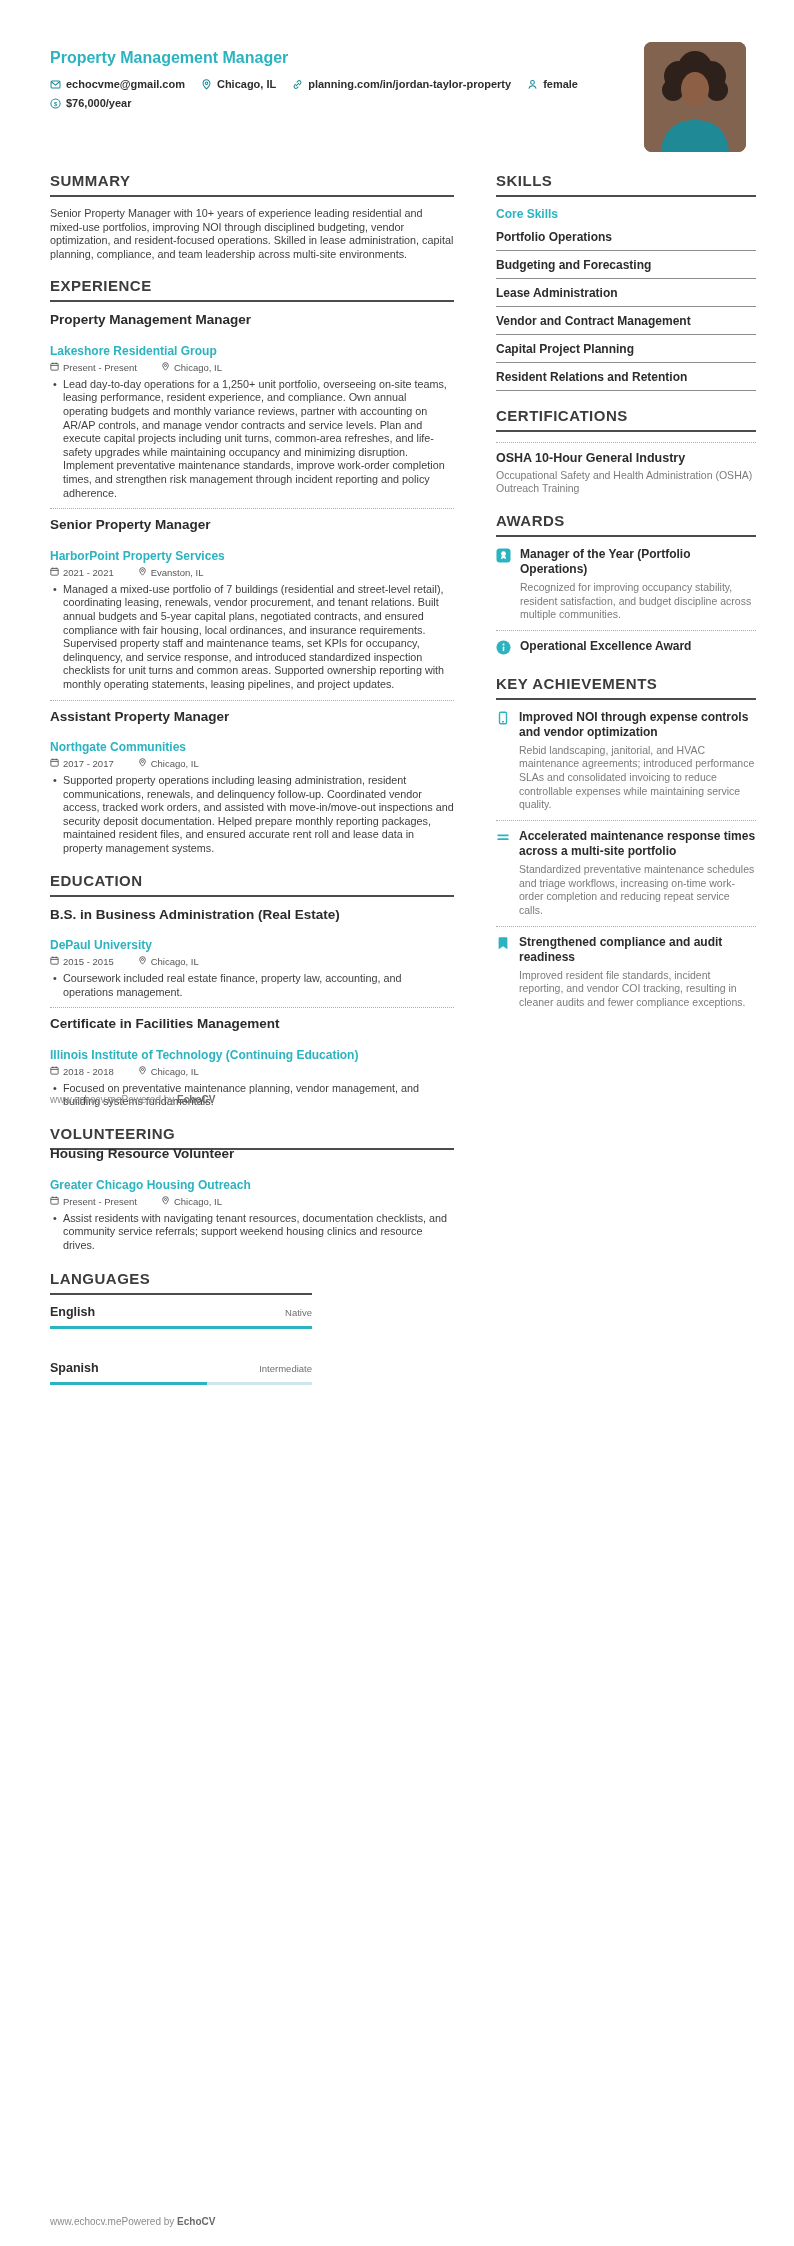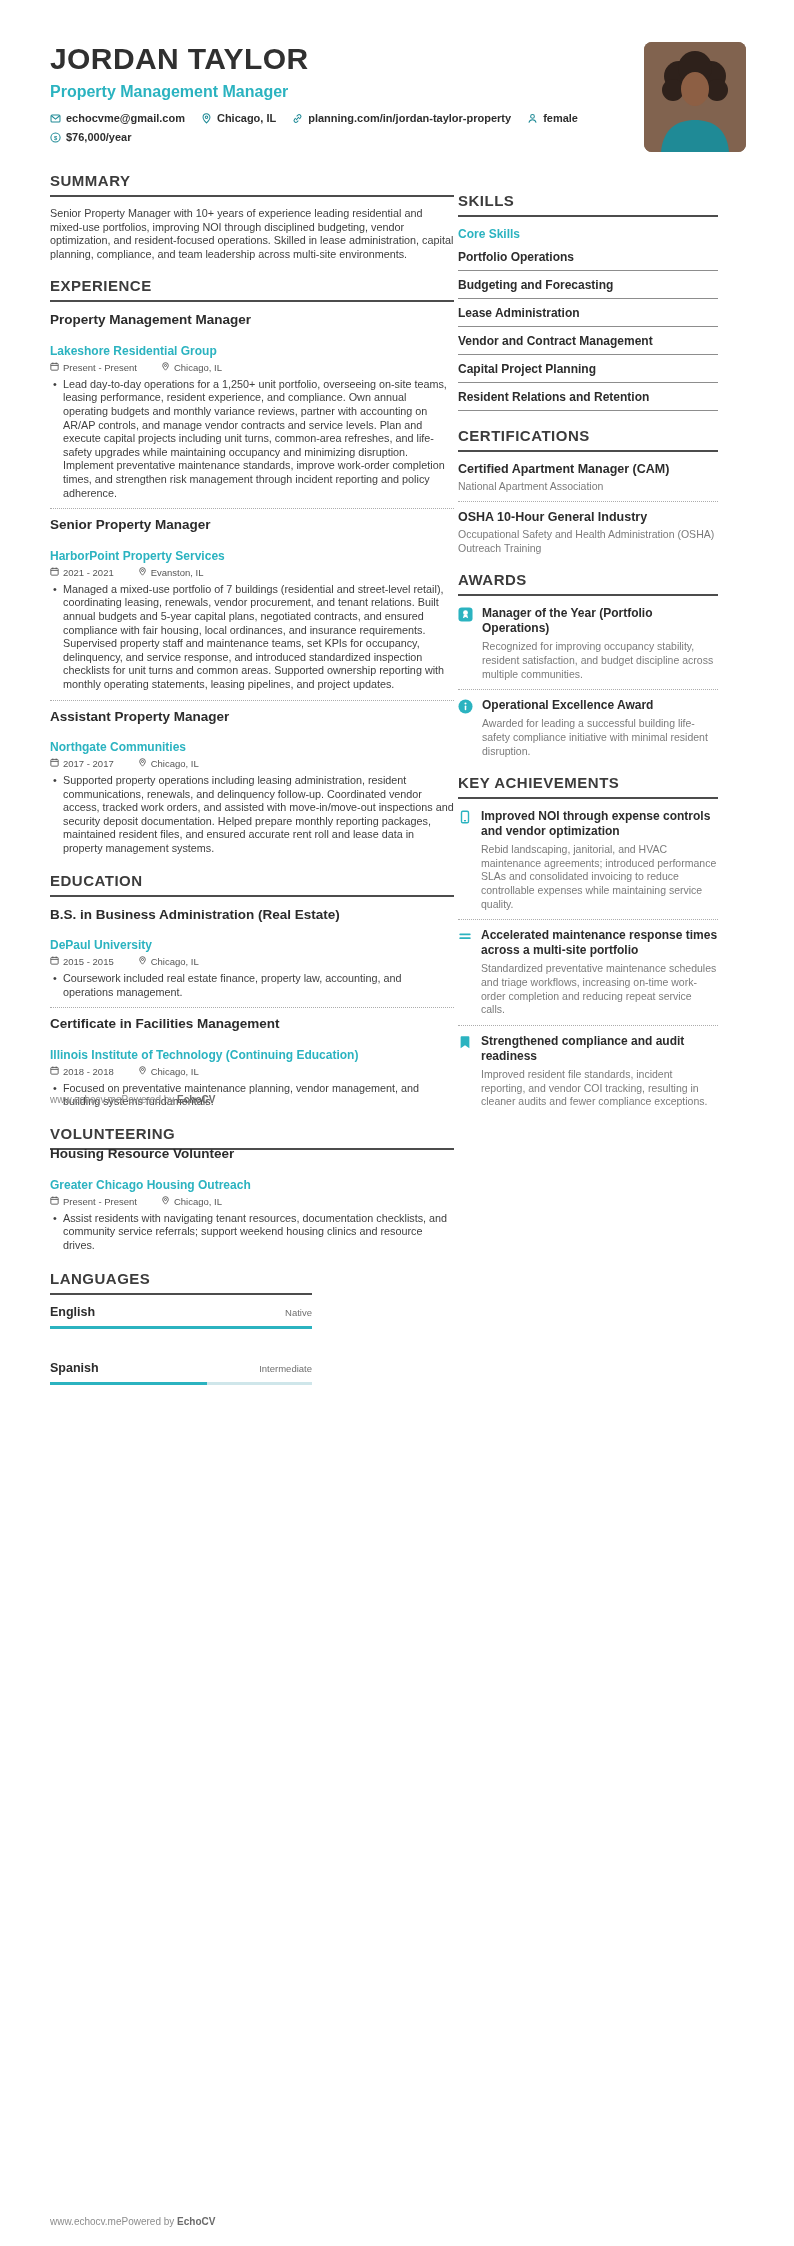--- a/index.html
+++ b/index.html
@@ -15,21 +15,21 @@
   .name{ font-size:30px; font-weight:700; color:#303030; letter-spacing:.4px; }
   .job-title{ font-size:16px; font-weight:700; color:#2bb3c0; margin-top:7px; }
   .contacts{ display:flex; flex-wrap:wrap; gap:7px 16px; margin-top:11px; }
   .contact{ display:flex; align-items:center; gap:5px; font-size:11px; font-weight:700; color:#2e2e2e; }
   .contact svg{ display:block; flex:0 0 auto; }
   .photo{ position:absolute; top:42px; right:48px; width:102px; height:110px;
           border-radius:8px; overflow:hidden; background:#8a6c57; }
   .photo svg{ display:block; }
   
   .col-left{ position:absolute; left:50px; top:172px; width:404px; }
-  .col-right{ position:absolute; left:458px; top:172px; width:260px;margin-top:20px; }
+  .col-right{ position:absolute; left:496px; top:172px; width:260px; }
   .col-left-p2{ position:absolute; left:50px; top:1146px; width:404px; }
   .section{ margin-bottom:16px; }
   .sec-head{ font-size:15px; font-weight:700; color:#3c3c3c; letter-spacing:.5px;
              padding-bottom:6px; border-bottom:2px solid #4c4c4c; margin-bottom:10px; }
   .body-text{ font-size:10.8px; line-height:1.26; color:#3e3e3e; margin:0; }
   
   .entry{ margin-bottom:2px; }
   .entry-title{ font-size:13.5px; font-weight:700; color:#2c2c2c; line-height:1.15; }
   .entry-company{ font-size:12px; font-weight:700; color:#2bb3c0; margin-top:16px; }
   .entry-meta{ display:flex; gap:24px; align-items:center; margin-top:4px; font-size:9.5px; color:#565656; }
@@ -61,21 +61,20 @@
   .pf1{ top:1094px; }
   .pf2{ top:2216px; }
   .powered-brand{ color:#6a6a6a; font-weight:700; }
 </style>
 </head>
 <body>
 
 <div class="page">
 
   <div class="header">
-    <div class="name">JORDAN TAYLOR</div>
     <div class="job-title">Property Management Manager</div>
     <div class="contacts">
       <div class="contact">
         <span>
             <svg width="11" height="11" viewBox="0 0 16 16" fill="none" stroke="#1f8a96" stroke-width="1.5">
               <rect x="1.5" y="3" width="13" height="10" rx="1.5"></rect>
               <path d="M2 4l6 5 6-5"></path>
             </svg>
           </span>
         <span>echocvme@gmail.com</span>
@@ -288,24 +287,20 @@
       <div class="skill">Portfolio Operations</div>
       <div class="skill">Budgeting and Forecasting</div>
       <div class="skill">Lease Administration</div>
       <div class="skill">Vendor and Contract Management</div>
       <div class="skill">Capital Project Planning</div>
       <div class="skill">Resident Relations and Retention</div>
     </section>
 
     <section class="section">
       <div class="sec-head">CERTIFICATIONS</div>
-      <div>
-        <div class="cert-name">Certified Apartment Manager (CAM)</div>
-        <div class="cert-issuer">National Apartment Association</div>
-      </div>
       <div class="dotted-sep"></div>
       <div>
         <div class="cert-name">OSHA 10-Hour General Industry</div>
         <div class="cert-issuer">Occupational Safety and Health Administration (OSHA) Outreach Training</div>
       </div>
     </section>
 
     <section class="section">
       <div class="sec-head">AWARDS</div>
       <div class="icon-item">
@@ -325,21 +320,20 @@
       <div class="icon-item">
         <span class="icon-box">
           <svg width="15" height="15" viewBox="0 0 16 16">
               <circle cx="8" cy="8" r="7.5" fill="#2bb3c0"></circle>
               <circle cx="8" cy="4.7" r="1.1" fill="#fff"></circle>
               <rect x="7.2" y="6.8" width="1.6" height="5.2" rx="0.8" fill="#fff"></rect>
             </svg>
         </span>
         <div class="txt">
           <div class="item-title">Operational Excellence Award</div>
-          <div class="item-desc">Awarded for leading a successful building life-safety compliance initiative with minimal resident disruption.</div>
         </div>
       </div>
     </section>
 
     <section class="section">
       <div class="sec-head">KEY ACHIEVEMENTS</div>
       <div class="icon-item">
         <span class="icon-box">
           <svg width="14" height="14" viewBox="0 0 16 16" fill="none" stroke="#2bb3c0" stroke-width="1.6">
               <rect x="4" y="1.5" width="8" height="13" rx="1.5"></rect>

